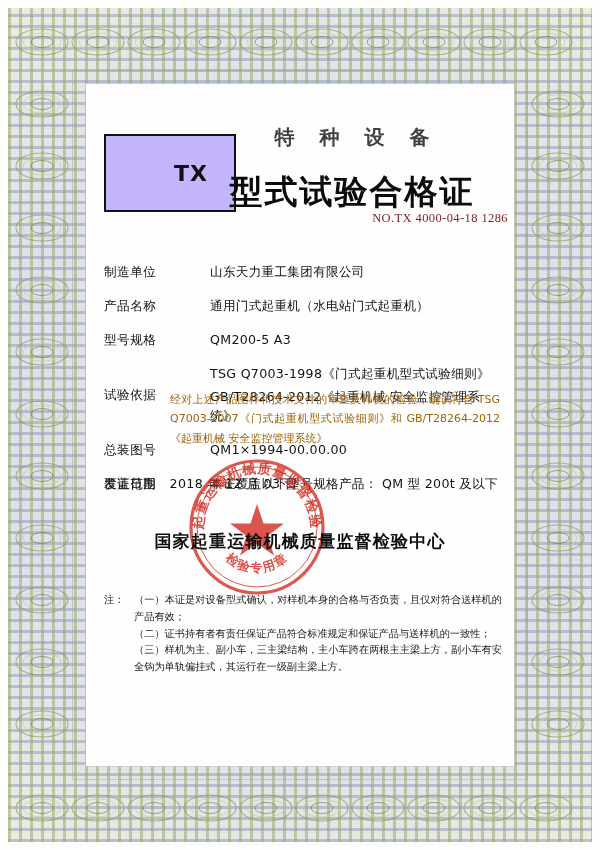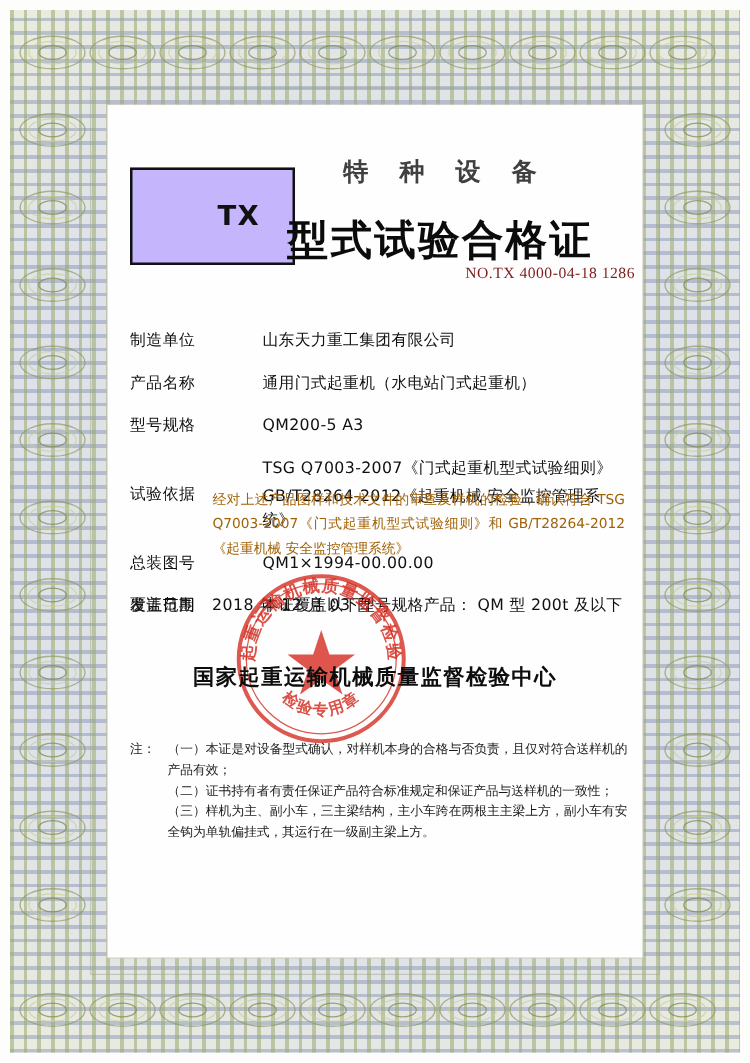--- a/index.html
+++ b/index.html
@@ -314,21 +314,21 @@
       </div>
 
       <div class="field-row">
         <div class="field-label cjk">型号规格</div>
         <div class="field-value cjk">QM200-5   A3</div>
       </div>
 
       <div class="field-row">
         <div class="field-label cjk">试验依据</div>
         <div class="field-value cjk">
-          <span>TSG Q7003-2007《门式起重机型式试验细则》</span>
+          <span>TSG Q7003-1998《门式起重机型式试验细则》</span>
           <span class="line2">GB/T28264-2012《起重机械 安全监控管理系统》</span>
         </div>
       </div>
 
       <div class="field-row">
         <div class="field-label cjk">总装图号</div>
         <div class="field-value cjk">QM1×1994-00.00.00</div>
       </div>
 
       <div class="field-row">

